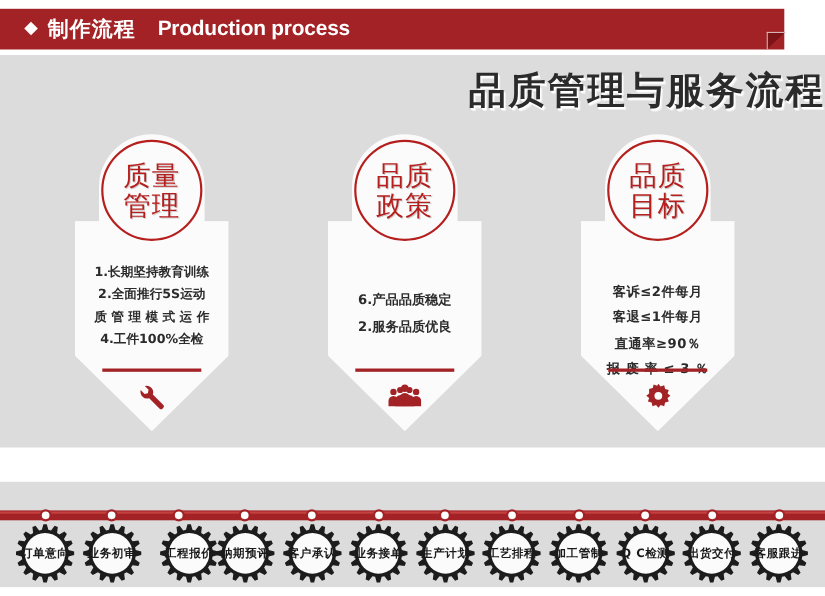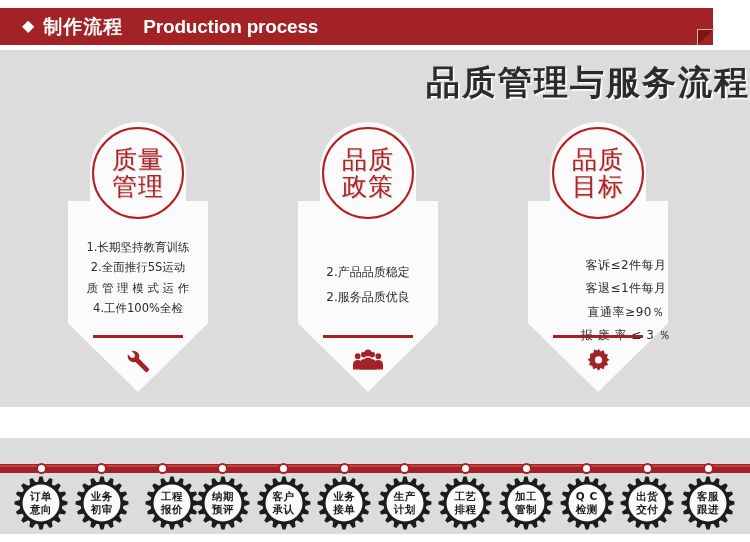--- a/index.html
+++ b/index.html
@@ -96,37 +96,37 @@
     font-size:25px;font-weight:normal;color:#b5201f;line-height:1.08;
     letter-spacing:1px;
     text-shadow:1px 1px 0 rgba(0,0,0,.18);
   }
   .card-list{
     position:absolute;left:0;top:0;width:140px;
     text-align:center;
   }
   .card-list .li{
     font-family:"DejaVu Sans","Liberation Sans",sans-serif;
-    font-size:11.5px;font-weight:normal;color:#2b2b2b;
+    font-size:11.5px;font-weight:bold;color:#2b2b2b;
     line-height:1.78;white-space:nowrap;
   }
   .card-rule{
     position:absolute;height:2.5px;background:#a32226;
   }
   .card-icon{
     position:absolute;width:140px;text-align:center;color:#a32226;
   }
 
   
   #card1{left:68px;}
   #card2{left:298px;}
   #card3{left:528px;}
   #card1 .card-list{top:117px;}
   #card2 .card-list{top:140px;}
-  #card3 .card-list{top:134px;padding-left:28px;}
+  #card3 .card-list{top:134px;}
   #card1 .card-list .li{font-size:11.5px;letter-spacing:0px;}
   #card2 .card-list .li{font-size:12px;line-height:2.05;}
   #card3 .card-list .li{font-size:12px;line-height:1.95;letter-spacing:0.5px;}
   #card1 .card-rule{left:25px;top:215px;width:90px;}
   #card2 .card-rule{left:25px;top:215px;width:90px;}
   #card3 .card-rule{left:25px;top:215px;width:90px;}
   #card1 .card-icon{top:228px;}
   #card2 .card-icon{top:228px;}
   #card3 .card-icon{top:228px;}
 
@@ -139,21 +139,21 @@
     position:absolute;width:11px;height:11px;border-radius:50%;
     background:#ffffff;border:2.5px solid #a32226;box-sizing:border-box;
     top:463px;
   }
   .gear-node{
     position:absolute;top:476px;width:54px;height:54px;
   }
   .gear-node svg{position:absolute;left:0;top:0;}
   .gear-label{
     position:absolute;left:0;top:0;width:54px;height:54px;
-    display:flex;flex-direction:column;align-items:center;justify-content:center;
+    display:flex;flex-direction:row;align-items:center;justify-content:center;
     font-family:"DejaVu Sans","Liberation Sans",sans-serif;
     font-size:10.5px;font-weight:bold;color:#1a1a1a;line-height:1.22;
     letter-spacing:0.5px;
   }
   .gear-label span{display:block;white-space:nowrap;}
 </style>
 </head>
 <body>
 
 <div id="page">
@@ -199,21 +199,21 @@
   </div>
 
   <div class="card" id="card2">
     <div class="card-shape"></div>
     <div class="card-dome"></div>
     <div class="circle">
       <span>品质</span>
       <span>政策</span>
     </div>
     <div class="card-list">
-      <div class="li">2.产品品质稳定</div>
+      <div class="li">6.产品品质稳定</div>
       <div class="li">2.服务品质优良</div>
     </div>
     <div class="card-rule"></div>
     <div class="card-icon">
       <svg width="30" height="24" viewBox="0 0 32 24" fill="#a32226">
         <circle cx="5" cy="8" r="3.1"></circle>
           <path d="M0 22v-5a5 5 0 0 1 10 0v5z"></path>
         <circle cx="27" cy="8" r="3.1"></circle>
           <path d="M22 22v-5a5 5 0 0 1 10 0v5z"></path>
         <circle cx="11.5" cy="6.2" r="3"></circle>

